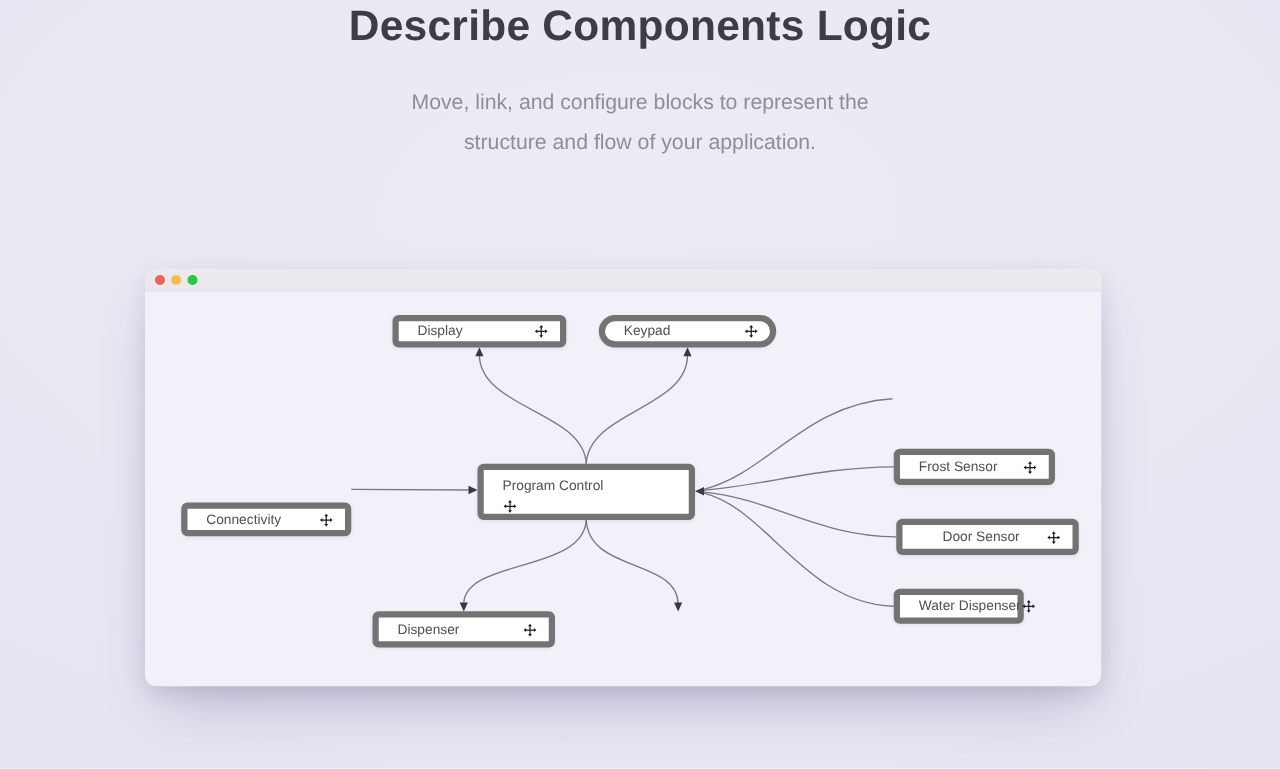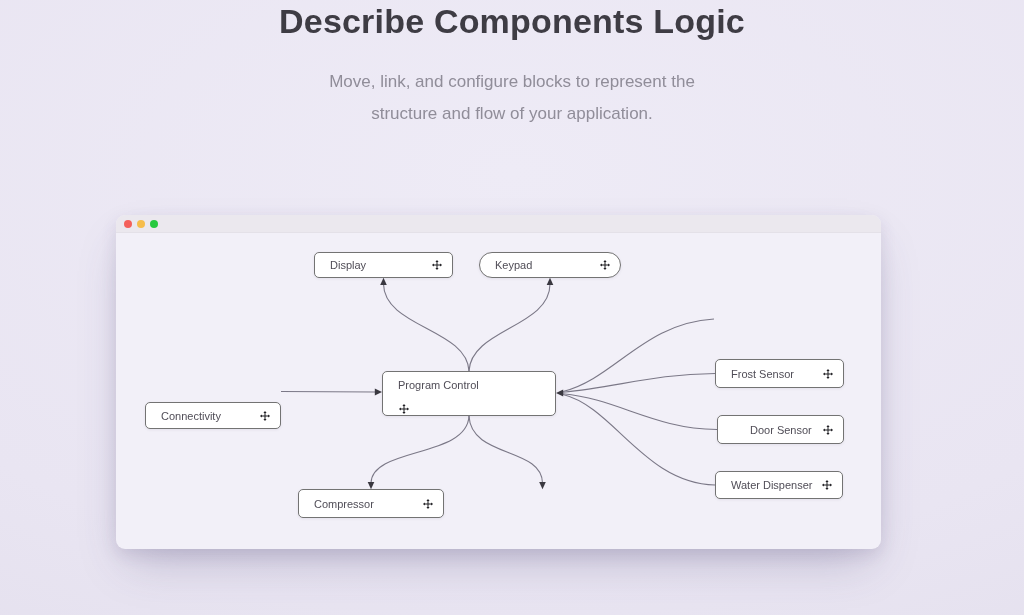--- a/index.html
+++ b/index.html
@@ -80,21 +80,21 @@
     stroke-width: 1.1;
   }
   .edge-arrow {
     fill: #3a3840;
     stroke: none;
   }
   
   .node {
     position: absolute;
     background: #ffffff;
-    border: 1px solid #737373;
+    border: 5px solid #737373;
     border-radius: 5px;
     box-shadow: 0 1px 3px rgba(40, 35, 70, 0.07);
     box-sizing: border-box;
     display: flex;
     align-items: center;
     justify-content: space-between;
     padding: 0 9px 0 15px;
   }
   .node-label {
     font-size: 11px;
@@ -181,30 +181,30 @@
 
       <div class="node" style="left:599px; top:126px; width:129px; height:29px;">
         <span class="node-label">Frost Sensor</span>
         <span class="move-icon">
             <svg viewBox="0 0 24 24" width="12" height="12" xmlns="http://www.w3.org/2000/svg">
               <path fill="#1d1c21" d="M12 1.8 L15.2 5.8 L13 5.8 L13 11 L18.2 11 L18.2 8.8 L22.2 12 L18.2 15.2 L18.2 13 L13 13 L13 18.2 L15.2 18.2 L12 22.2 L8.8 18.2 L11 18.2 L11 13 L5.8 13 L5.8 15.2 L1.8 12 L5.8 8.8 L5.8 11 L11 11 L11 5.8 L8.8 5.8 Z"></path>
             </svg>
           </span>
       </div>
 
-      <div class="node" style="left:601px; top:182px; width:127px; height:29px;padding-left:32px;">
+      <div class="node" style="left:601px; top:182px; width:146px; height:29px;padding-left:32px;">
         <span class="node-label">Door Sensor</span>
         <span class="move-icon">
             <svg viewBox="0 0 24 24" width="12" height="12" xmlns="http://www.w3.org/2000/svg">
               <path fill="#1d1c21" d="M12 1.8 L15.2 5.8 L13 5.8 L13 11 L18.2 11 L18.2 8.8 L22.2 12 L18.2 15.2 L18.2 13 L13 13 L13 18.2 L15.2 18.2 L12 22.2 L8.8 18.2 L11 18.2 L11 13 L5.8 13 L5.8 15.2 L1.8 12 L5.8 8.8 L5.8 11 L11 11 L11 5.8 L8.8 5.8 Z"></path>
             </svg>
           </span>
       </div>
 
-      <div class="node" style="left:599px; top:238px; width:128px; height:28px;">
+      <div class="node" style="left:599px; top:238px; width:104px; height:28px;">
         <span class="node-label">Water Dispenser</span>
         <span class="move-icon">
             <svg viewBox="0 0 24 24" width="12" height="12" xmlns="http://www.w3.org/2000/svg">
               <path fill="#1d1c21" d="M12 1.8 L15.2 5.8 L13 5.8 L13 11 L18.2 11 L18.2 8.8 L22.2 12 L18.2 15.2 L18.2 13 L13 13 L13 18.2 L15.2 18.2 L12 22.2 L8.8 18.2 L11 18.2 L11 13 L5.8 13 L5.8 15.2 L1.8 12 L5.8 8.8 L5.8 11 L11 11 L11 5.8 L8.8 5.8 Z"></path>
             </svg>
           </span>
       </div>
 
       <div class="node" style="left:29px; top:145px; width:136px; height:27px;margin-top:24px;">
         <span class="node-label">Connectivity</span>
@@ -218,21 +218,21 @@
       <div class="node node-program" style="left:266px; top:138px; width:174px; height:45px;">
         <span class="node-label">Program Control</span>
         <span class="move-icon">
             <svg viewBox="0 0 24 24" width="12" height="12" xmlns="http://www.w3.org/2000/svg">
               <path fill="#1d1c21" d="M12 1.8 L15.2 5.8 L13 5.8 L13 11 L18.2 11 L18.2 8.8 L22.2 12 L18.2 15.2 L18.2 13 L13 13 L13 18.2 L15.2 18.2 L12 22.2 L8.8 18.2 L11 18.2 L11 13 L5.8 13 L5.8 15.2 L1.8 12 L5.8 8.8 L5.8 11 L11 11 L11 5.8 L8.8 5.8 Z"></path>
             </svg>
           </span>
       </div>
 
       <div class="node" style="left:182px; top:256px; width:146px; height:29px;">
-        <span class="node-label">Compressor</span>
+        <span class="node-label">Dispenser</span>
         <span class="move-icon">
             <svg viewBox="0 0 24 24" width="12" height="12" xmlns="http://www.w3.org/2000/svg">
               <path fill="#1d1c21" d="M12 1.8 L15.2 5.8 L13 5.8 L13 11 L18.2 11 L18.2 8.8 L22.2 12 L18.2 15.2 L18.2 13 L13 13 L13 18.2 L15.2 18.2 L12 22.2 L8.8 18.2 L11 18.2 L11 13 L5.8 13 L5.8 15.2 L1.8 12 L5.8 8.8 L5.8 11 L11 11 L11 5.8 L8.8 5.8 Z"></path>
             </svg>
           </span>
       </div>
 
 
     </div>
   </div>

